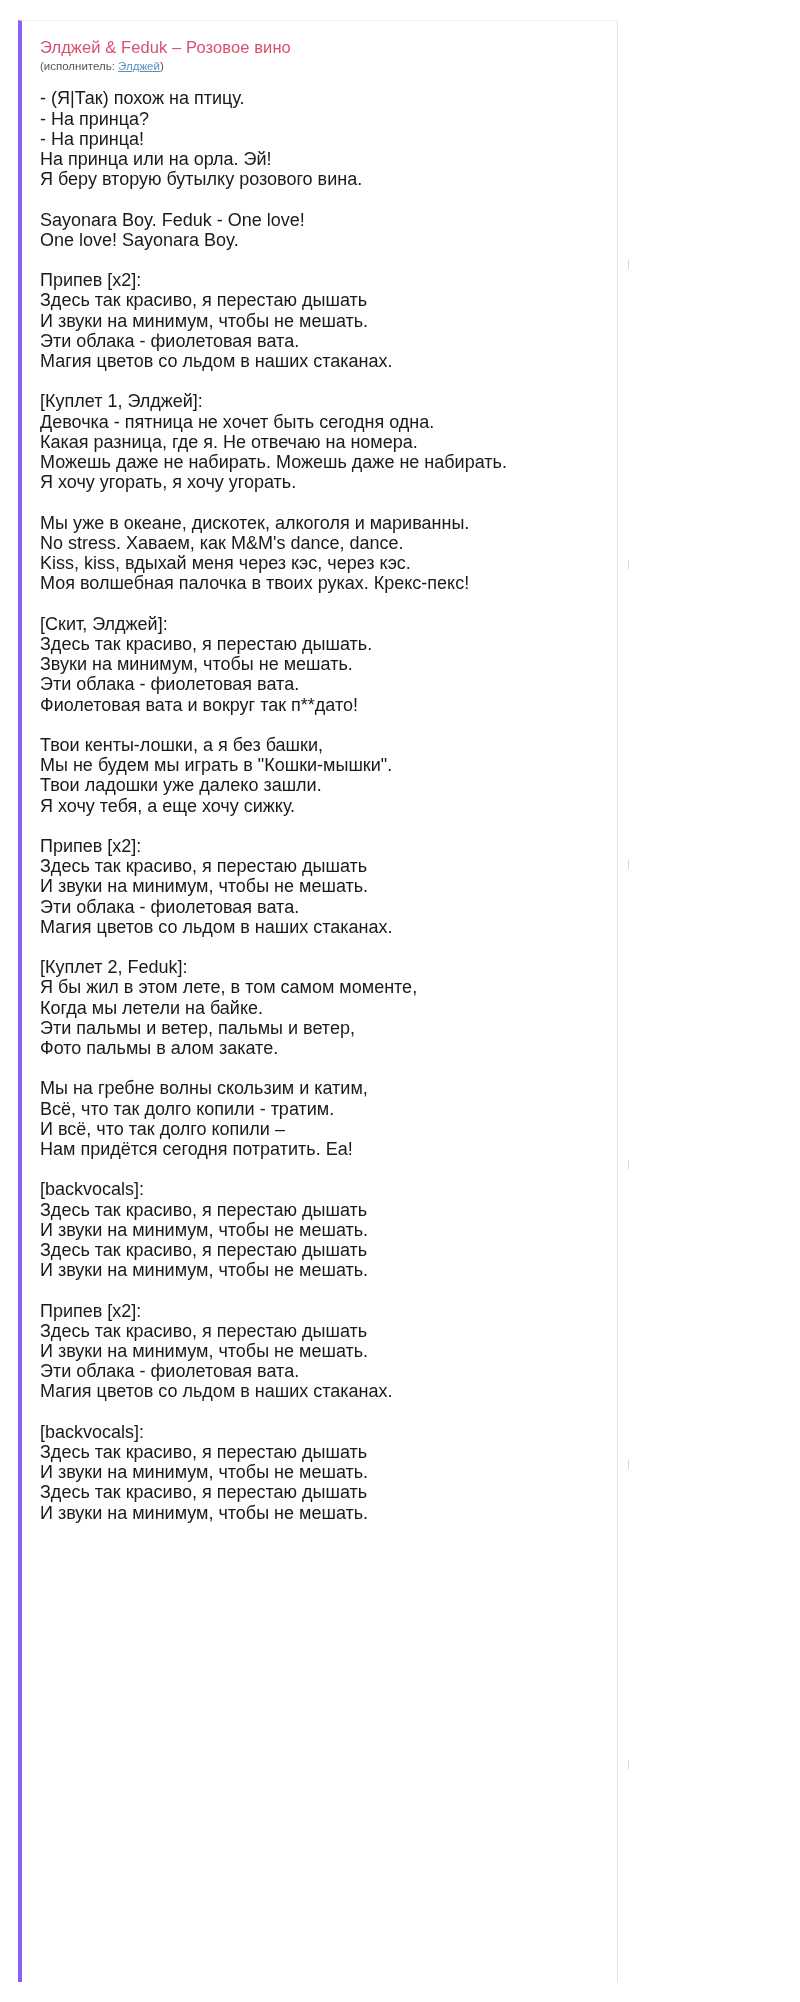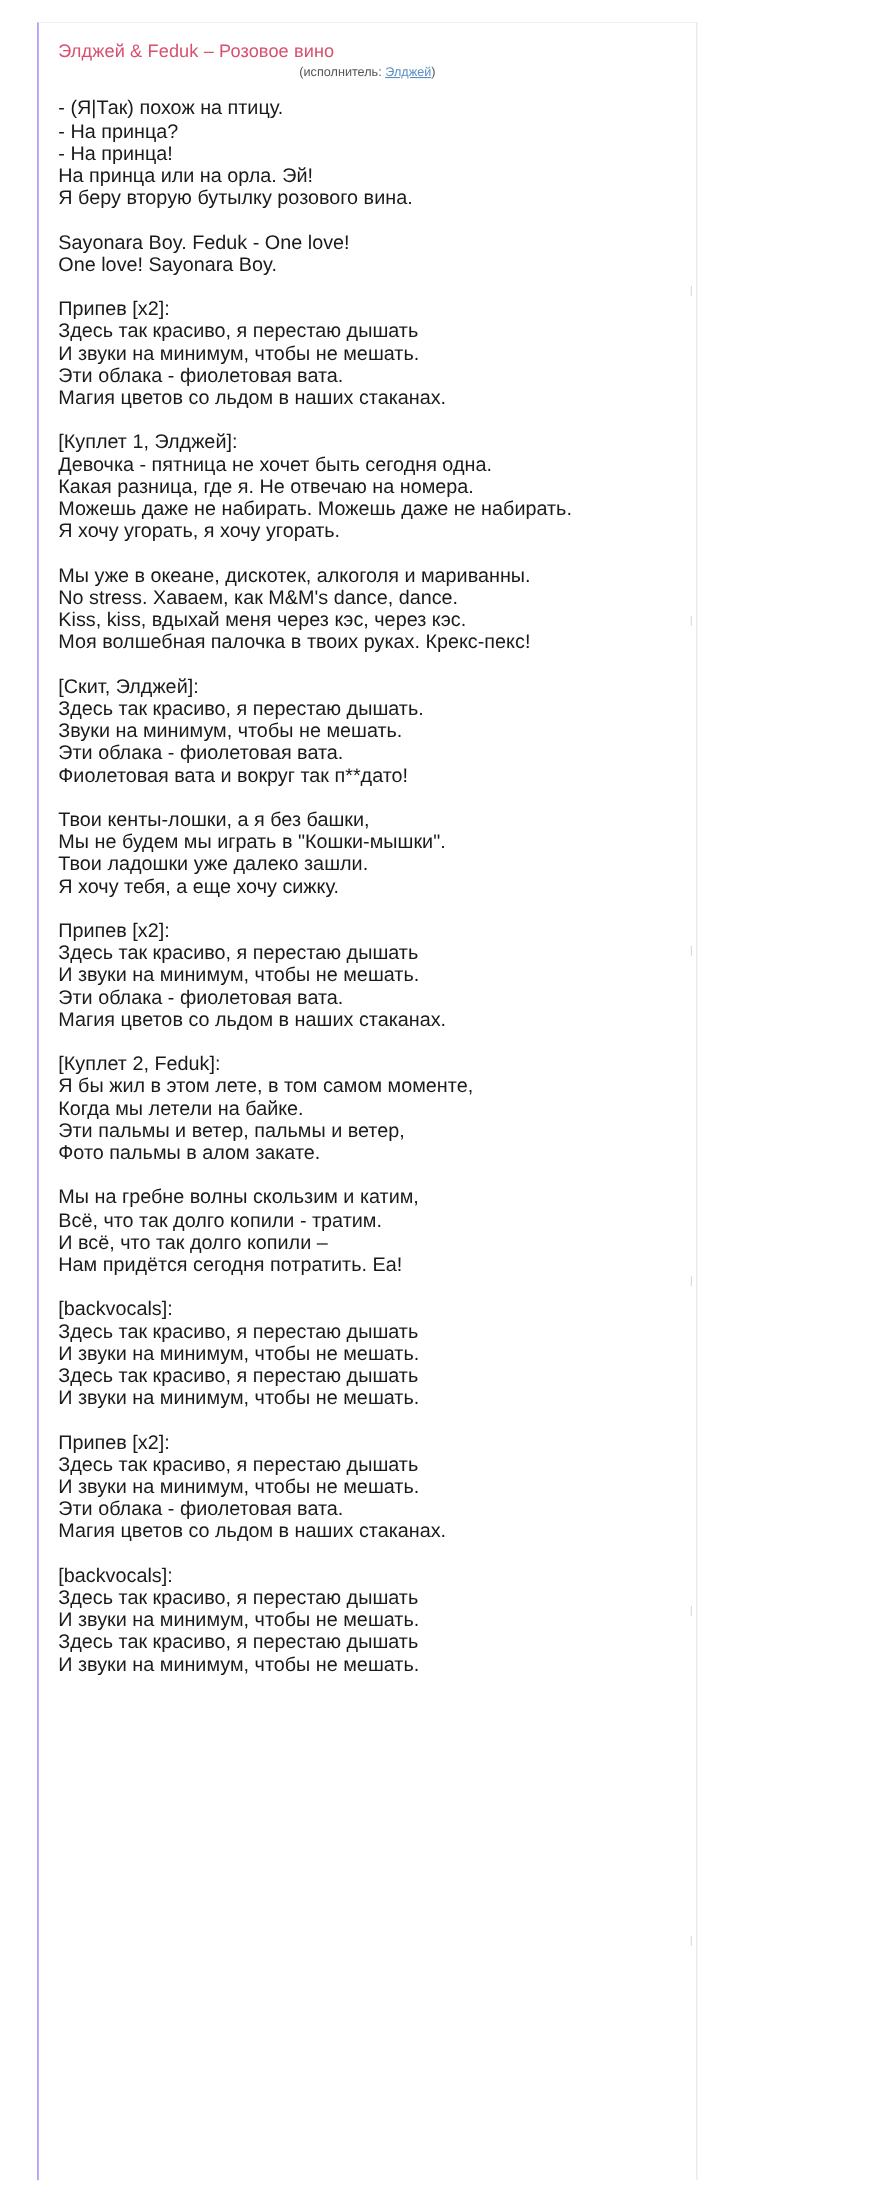--- a/index.html
+++ b/index.html
@@ -15,44 +15,43 @@
   }
   .page {
     position: relative;
     width: 800px;
     height: 2002px;
     box-sizing: border-box;
     background: #ffffff;
   }
   .lyrics-card {
     position: absolute;
-    left: 34px;
+    left: 18px;
     top: 20px;
     width: 600px;
     min-height: 1962px;
     box-sizing: border-box;
     background: #ffffff;
-    border-left: 1px solid #8b5cf6;
+    border-left: 4px solid #8b5cf6;
     border-right: 1px solid #e3e3e3;
     border-top: 1px solid #f0f0f0;
     padding: 16px 18px 20px 18px;
   }
   .song-title {
     font-size: 16.5px;
     color: #d94f6e;
     font-weight: normal;
     line-height: 1.3;
     margin: 0 0 2px 0;
     letter-spacing: 0.1px;
   }
   .performer-line {
     font-size: 11.5px;
     color: #555555;
     margin: 0 0 16px 0;
-    text-align: center;
   }
   .performer-line a {
     color: #5a8fc4;
     text-decoration: underline;
   }
   .lyrics-body {
     font-size: 18px;
     line-height: 20.2px;
     color: #1a1a1a;
     white-space: pre-wrap;

